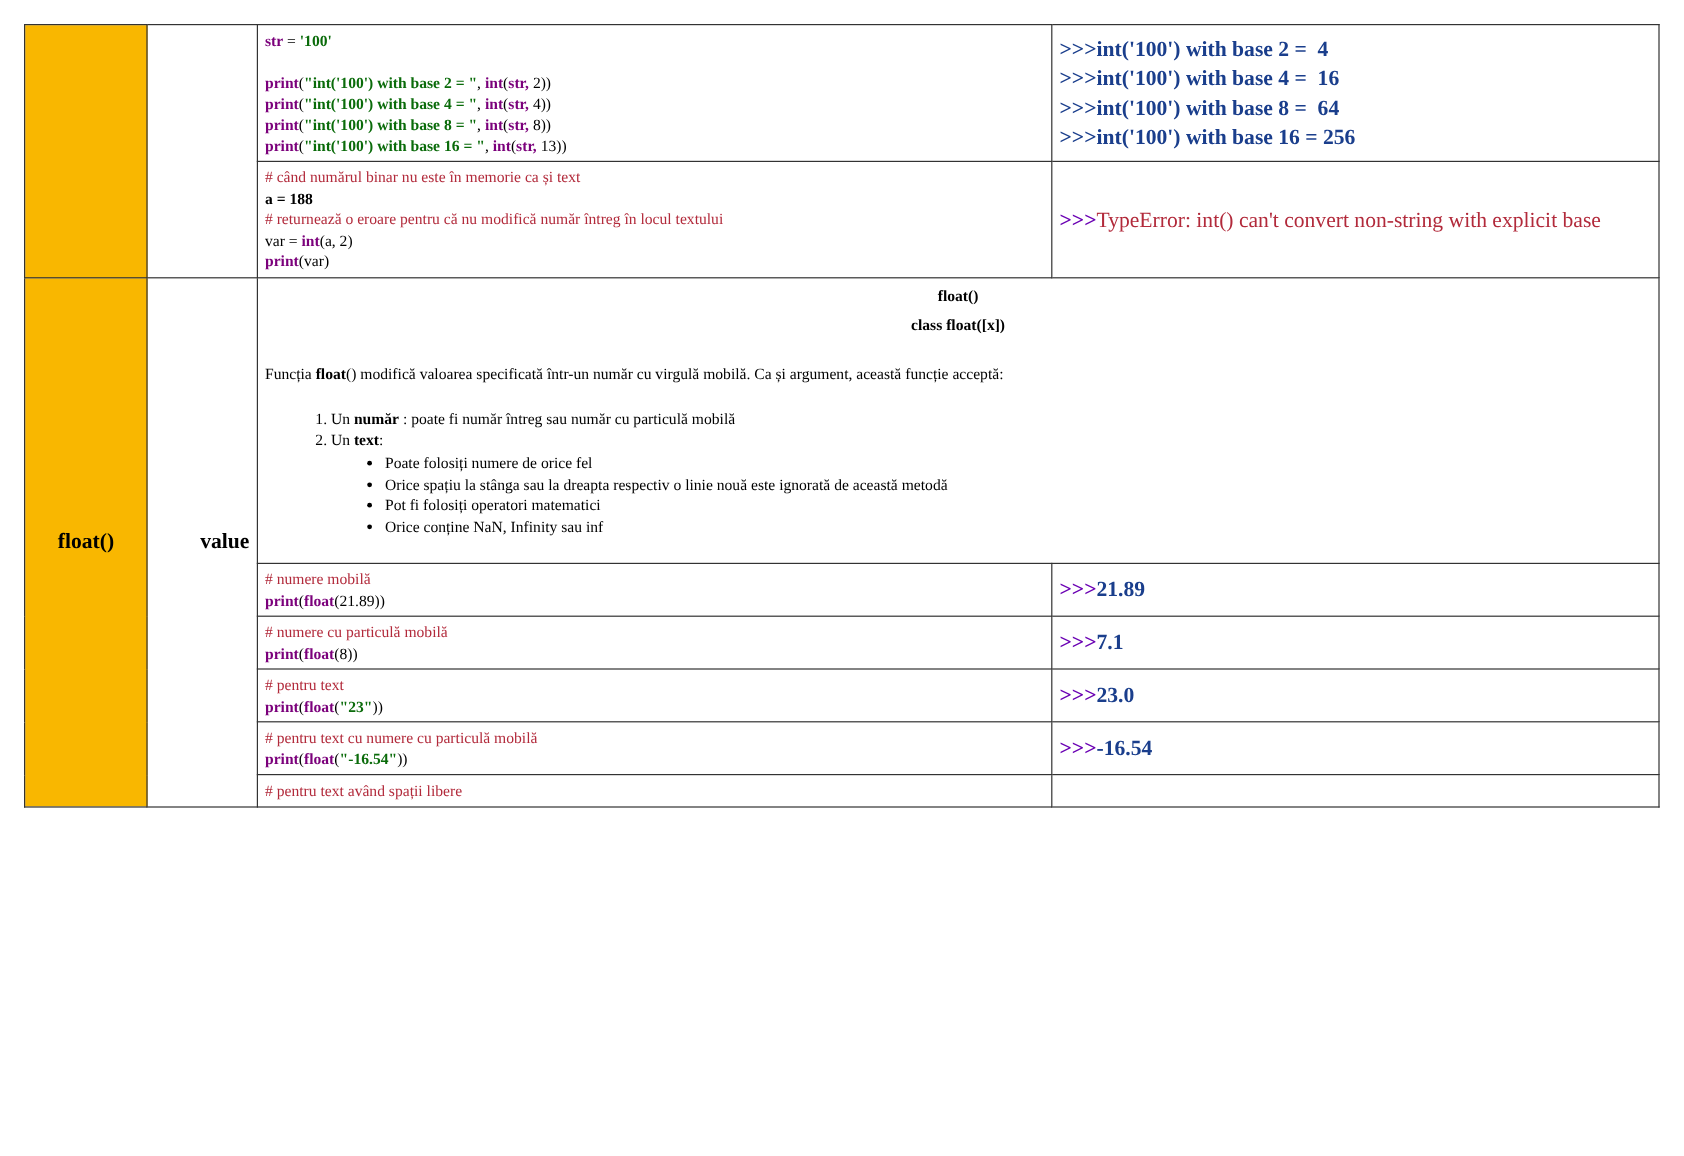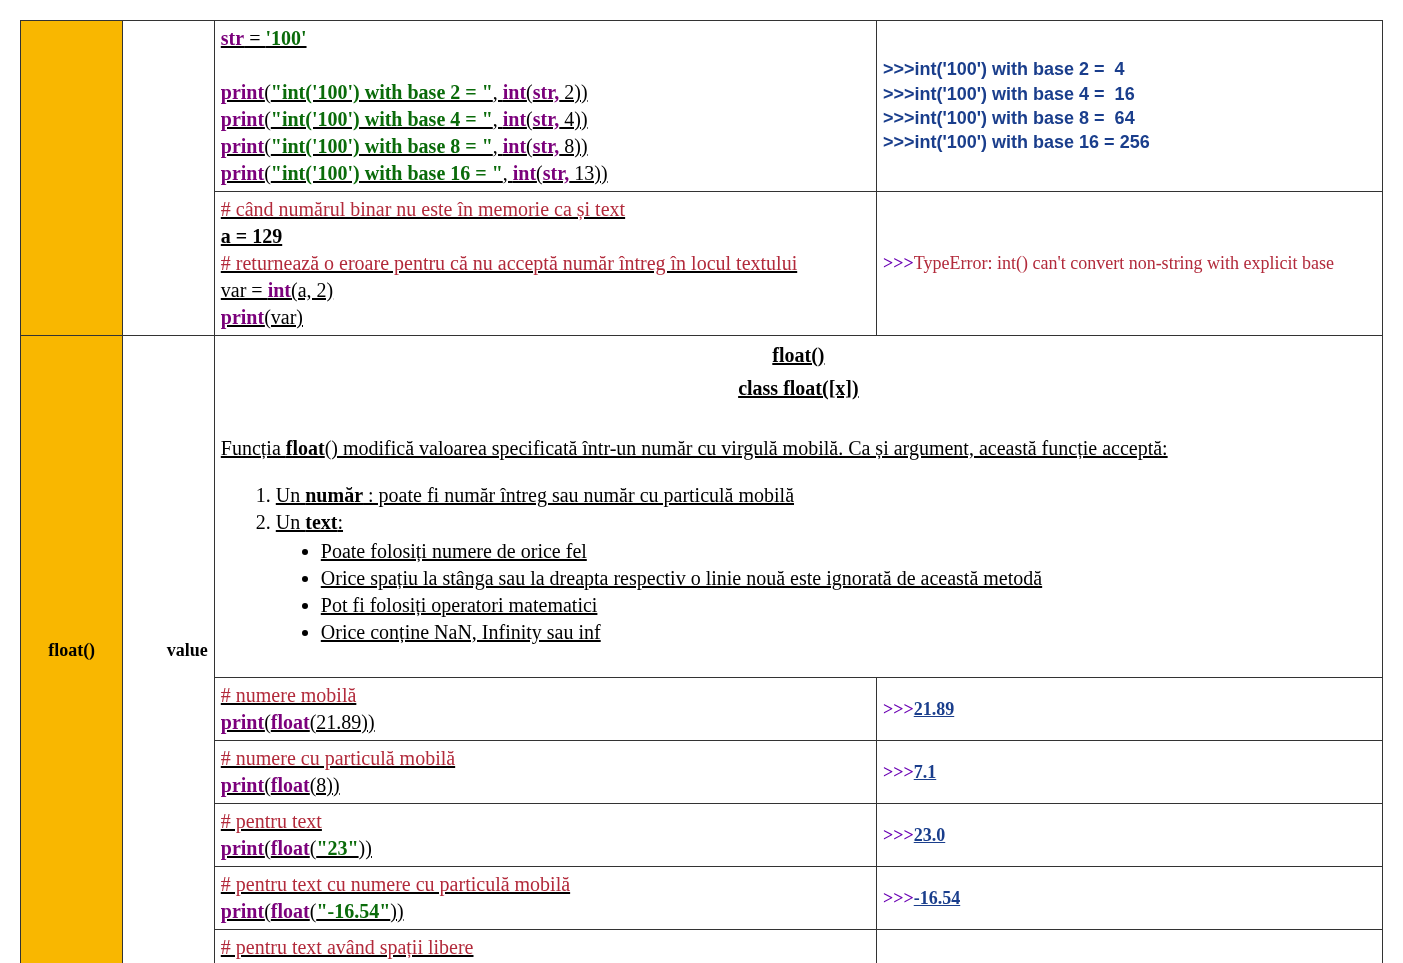--- a/index.html
+++ b/index.html
@@ -21,37 +21,37 @@
     padding: 4px 6px;
     vertical-align: middle;
   }
   col.c0 { width: 95px; }
   col.c1 { width: 85px; }
   col.c2 { width: 615px; }
   col.c3 { width: 470px; }
   td.yellow { background: #f9b700; border-color:#333; }
   td.fname { font-weight: bold; text-align: center; }
   td.arg   { font-weight: bold; text-align: right; }
-  td.code  { font-size: 20px; line-height: 1.35; text-decoration: underline; }
+  td.code  { font-size: 13px; line-height: 1.35; }
   td.out   { vertical-align: bottom; }
   .mono {
-    font-family: Liberation Sans, sans-serif;
+    font-family: Liberation Serif, serif;
     font-weight: bold;
     color: #1a3e8c;
     font-size: 18px;
     line-height: 1.35;
     white-space: pre;
   }
   .kw   { color: #7b007b; font-weight: bold; }   
   .str  { color: #0a6b0a; font-weight: bold; }   
   .cmt  { color: #b22a3b; }                      
   .blk  { color: #000; }
   .bold { font-weight: bold; }
   .prompt { color: #6a00b3; font-weight: bold; }
-  .outblue{ color: #1a3e8c; font-weight: bold; text-decoration: underline; }
+  .outblue{ color: #1a3e8c; font-weight: bold; }
   .hdr { text-align:center; font-weight:bold; margin:2px 0 6px; }
   ol.first { margin: 20px 0 0 0; padding-left: 55px; }
   ul.sub   { list-style: disc; margin: 2px 0 0 0; padding-left: 45px; }
 </style>
 </head>
 <body>
 
 <table class="main">
   <colgroup>
       <col class="c0">
@@ -75,22 +75,22 @@
       <div class="mono"><span>&gt;&gt;&gt;</span><span>int('100') with base 2 =  4</span></div>
       <div class="mono"><span>&gt;&gt;&gt;</span><span>int('100') with base 4 =  16</span></div>
       <div class="mono"><span>&gt;&gt;&gt;</span><span>int('100') with base 8 =  64</span></div>
       <div class="mono"><span>&gt;&gt;&gt;</span><span>int('100') with base 16 = 256</span></div>
     </td>
   </tr>
 
   <tr>
     <td class="code">
       <span class="cmt"># când numărul binar nu este în memorie ca și text</span><br>
-      <span class="blk bold">a = 129</span><br>
-      <span class="cmt"># returnează o eroare pentru că nu acceptă număr întreg în locul textului</span><br>
+      <span class="blk bold">a = 188</span><br>
+      <span class="cmt"># returnează o eroare pentru că nu modifică număr întreg în locul textului</span><br>
       <span class="blk">var = </span><span class="kw">int</span><span class="blk">(a, 2)</span><br>
       <span class="kw">print</span><span class="blk">(var)</span>
     </td>
     <td class="out">
       <span class="prompt">&gt;&gt;&gt;</span><span class="cmt">TypeError: int() can't convert non-string with explicit base</span>
     </td>
   </tr>
 
   <tr>
     <td class="yellow fname" rowspan="7">float()</td>

